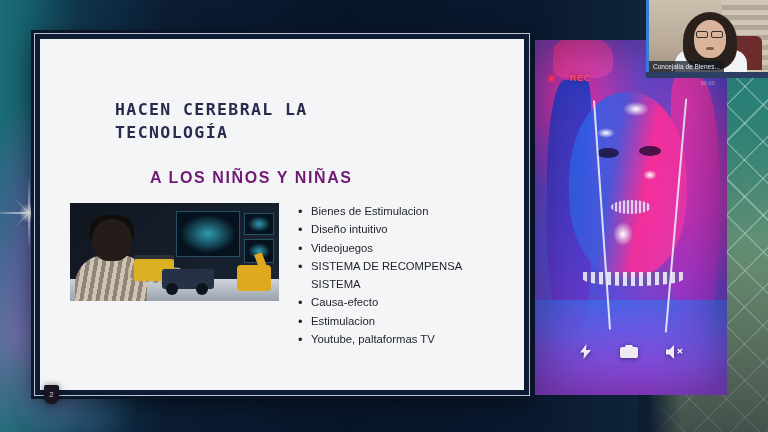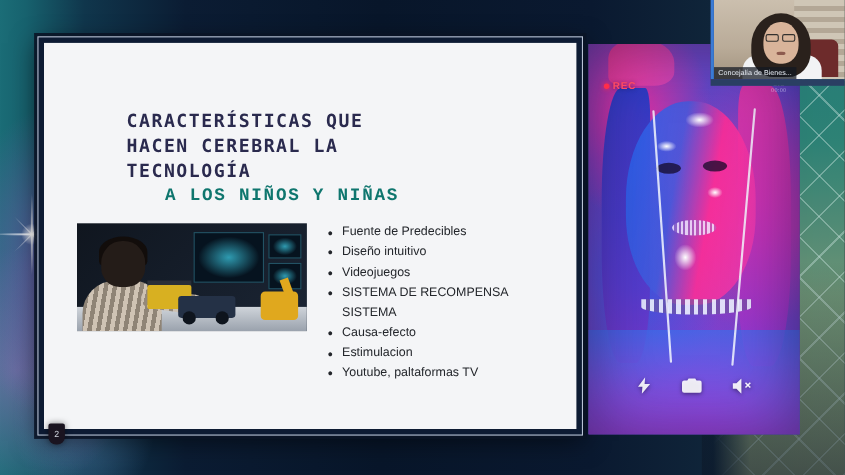--- a/index.html
+++ b/index.html
@@ -78,22 +78,22 @@
     position:absolute; left:75px; top:60px; width:330px;
     color:#2a2a4e;
     font-family:"DejaVu Sans Mono", monospace;
     font-weight:bold;
     font-size:16.5px;
     line-height:1.38;
     letter-spacing:1.4px;
   }
   #subtitle {
     position:absolute; left:110px; top:130px;
-    color:#0f766e;
-    font-family:Liberation Mono, monospace;
+    color:#701a75;
+    font-family:Liberation Sans, sans-serif;
     font-weight:bold;
     font-size:16px;
     letter-spacing:1.6px;
   }
 
   
   #photo {
     position:absolute; left:30px; top:164px; width:209px; height:98px;
     background:linear-gradient(135deg,#10161f 0%, #141c28 40%, #1b2534 100%);
     overflow:hidden;
@@ -180,21 +180,21 @@
     background:rgba(245,248,255,.85); border-radius:2px; transform:rotate(-4deg); }
   #cord-r { position:absolute; left:140px; top:58px; width:2px; height:235px;
     background:rgba(245,248,255,.85); border-radius:2px; transform:rotate(5deg); }
   #hand { position:absolute; left:18px; top:-4px; width:60px; height:42px; border-radius:40% 50% 30% 20%;
     background:linear-gradient(120deg, rgba(255,60,150,.9), rgba(220,70,180,.75)); }
   #shirt { position:absolute; left:0; bottom:0; width:100%; height:95px;
     background:linear-gradient(180deg, rgba(60,110,235,.7), rgba(170,70,225,.75)); }
   #vid-vignette { position:absolute; inset:0; box-shadow:inset 0 0 60px rgba(20,10,50,.55); }
 
   
-  #rec { position:absolute; left:14px; top:33px; display:flex; align-items:center; gap:3px; }
+  #rec { position:absolute; left:14px; top:33px; display:flex; align-items:center; gap:16px; }
   #rec-dot { width:5px; height:5px; border-radius:50%; background:#ff2d4a; box-shadow:0 0 5px #ff2d4a; }
   #rec-label { color:#ff4a62; font-size:9px; font-weight:bold; letter-spacing:.8px; text-shadow:0 0 4px rgba(0,0,0,.4); }
   #timer { position:absolute; right:12px; top:32px; color:rgba(235,240,255,.75); font-size:8px; text-align:center; line-height:1.1; }
   #timer small { display:block; font-size:5px; opacity:.7; letter-spacing:.3px; }
 
   
   #vid-controls { position:absolute; left:0; right:0; bottom:32px; display:flex; justify-content:center; gap:28px; align-items:center; }
   .vic { color:rgba(255,255,255,.9); filter:drop-shadow(0 1px 2px rgba(0,0,0,.5)); }
 
   
@@ -232,21 +232,20 @@
   <div id="sparkle-core"></div>
   <div id="sparkle-diag"></div>
   <div id="sparkle-diag2"></div>
 </div>
 <div id="vline"></div>
 
 <div id="slide-frame">
   <div id="slide">
 
     <div id="title-block">
-      <div>CARACTERÍSTICAS QUE</div>
       <div>HACEN CEREBRAL LA</div>
       <div>TECNOLOGÍA</div>
     </div>
 
     <div id="subtitle">A LOS NIÑOS Y NIÑAS</div>
 
     <div id="photo">
       <div class="scr" style="left:106px; top:8px; width:64px; height:46px;"></div>
       <div class="scr-glow" style="left:110px; top:12px; width:56px; height:38px;"></div>
       <div class="scr" style="left:174px; top:10px; width:30px; height:22px;"></div>
@@ -261,21 +260,21 @@
       <div id="toolbox2"></div>
       <div id="toolbox"></div>
       <div id="robot1"></div>
       <div id="robot1b"></div>
       <div id="robot1c"></div>
       <div id="robot2"></div>
       <div id="robot2b"></div>
     </div>
 
     <ul id="bullets">
-      <li>Fuente de Predecibles</li>
+      <li>Bienes de Estimulacion</li>
       <li>Diseño intuitivo</li>
       <li> Videojuegos</li>
       <li>SISTEMA DE RECOMPENSA SISTEMA</li>
       <li>Causa-efecto</li>
       <li>Estimulacion</li>
       <li>Youtube, paltaformas TV</li>
     </ul>
 
   </div>
 </div>

